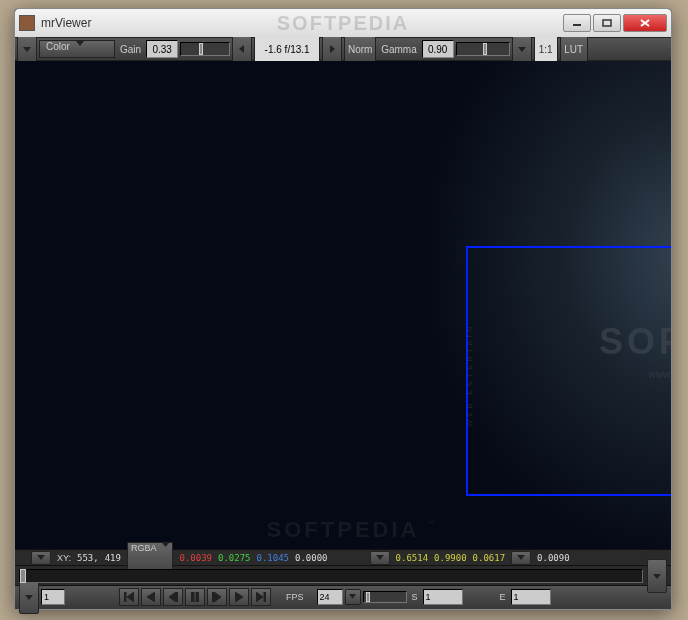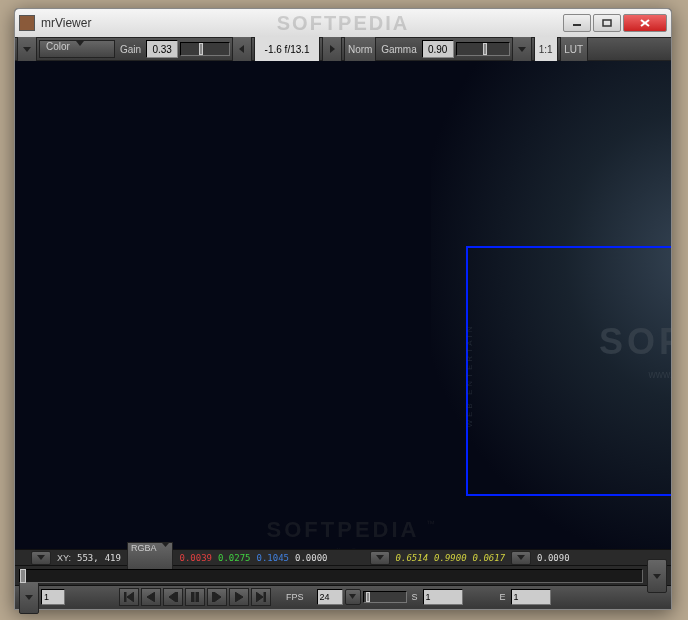--- a/index.html
+++ b/index.html
@@ -141,21 +141,21 @@
   .play-btn svg { fill: #222; stroke: #222; }
   .frame-input {
     width: 24px; height: 16px; background: #ccc; border: 1px inset #222;
     font-size: 9px; text-align: left; padding: 0 2px;
   }
   
   .c-red { color: #e04040; }
   .c-green { color: #40d040; }
   .c-blue { color: #4080e0; }
   .c-white { color: #ddd; }
-  .c-yellow { color: #d0d040; font-style: italic; }
+  .c-yellow { color: #d0d040; }
 </style>
 </head>
 <body>
 
 <div class="window">
   <div class="titlebar">
     <div class="app-icon"></div>
     <div class="title">mrViewer</div>
     <div class="watermark">SOFTPEDIA</div>
     <div class="win-controls">

